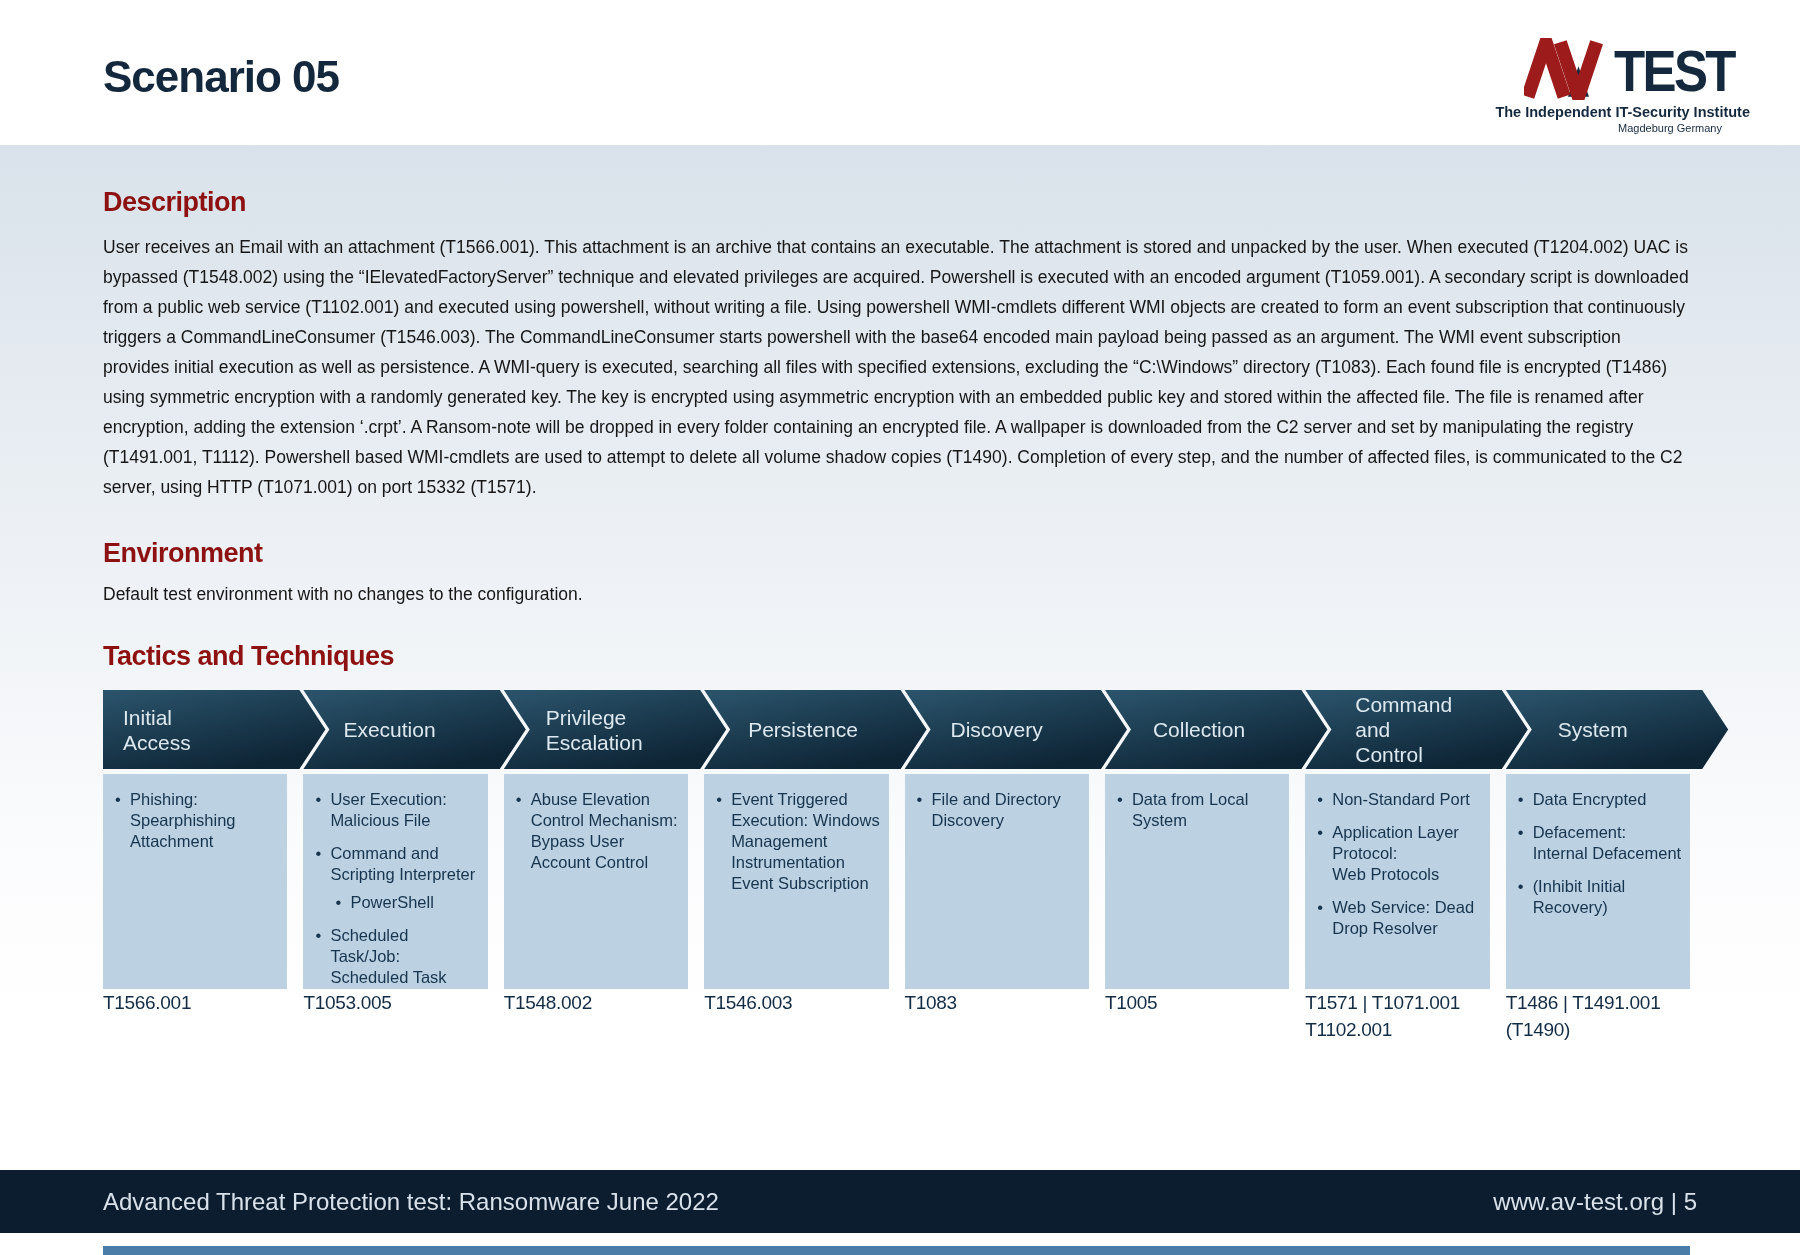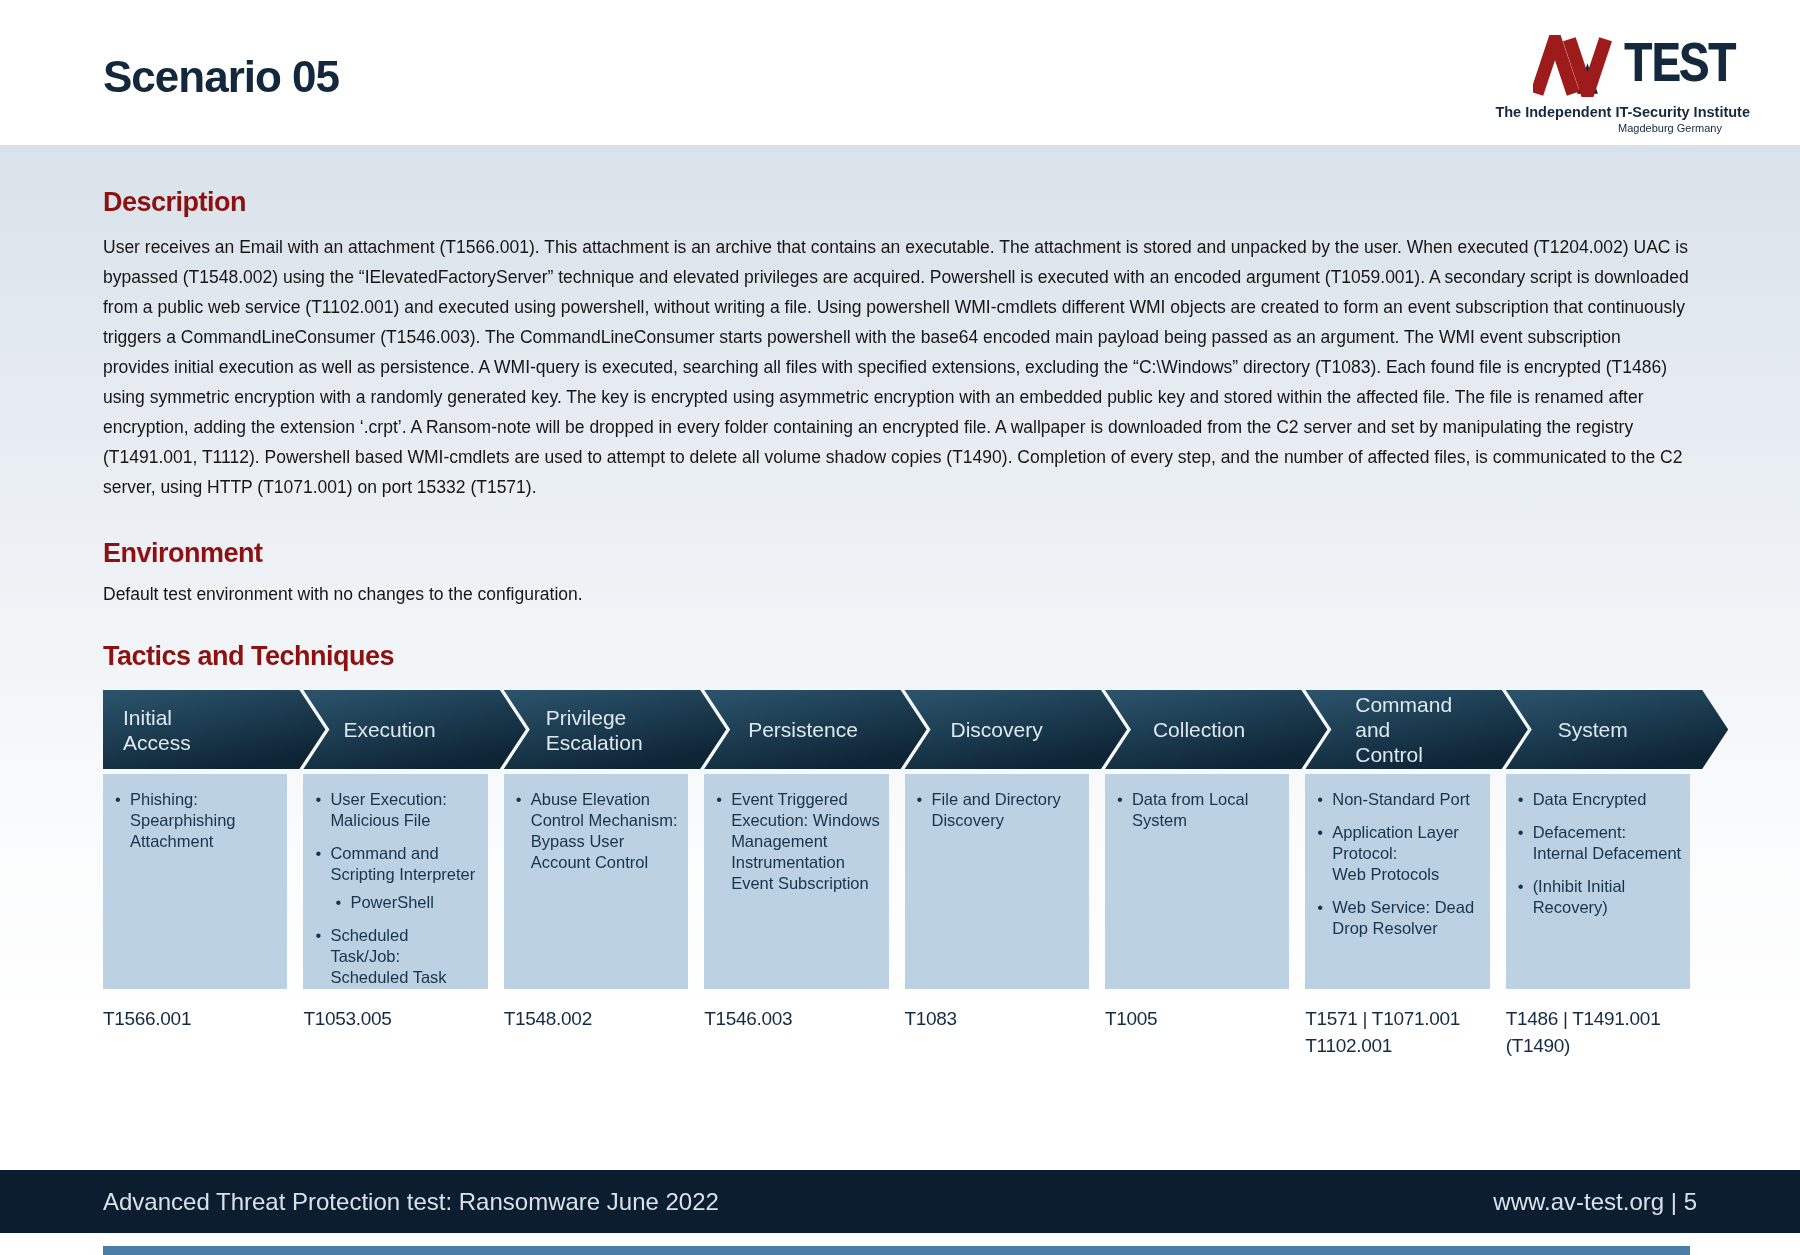--- a/index.html
+++ b/index.html
@@ -4,21 +4,21 @@
 <style>
   html,body{margin:0;padding:0;background:#fff;}
   body{width:1800px;height:1255px;position:relative;overflow:hidden;
        font-family:"Liberation Sans",sans-serif;-webkit-font-smoothing:antialiased;}
 
   
   .header{position:absolute;top:8px;left:0;width:1800px;height:145px;background:#ffffff;}
   .page-title{position:absolute;left:103px;top:44px;font-size:44px;font-weight:bold;
               letter-spacing:-1px;color:#13283d;}
   .logo{position:absolute;top:24px;right:50px;width:320px;text-align:left;}
-  .logo-row{display:flex;align-items:center;justify-content:flex-end;height:68px;font-family:Liberation Mono, monospace;}
+  .logo-row{display:flex;align-items:flex-end;justify-content:flex-end;height:68px;}
   .logo-mark{width:86px;height:62px;margin-right:4px;}
   .logo-test{font-size:58px;font-weight:bold;color:#14293e;letter-spacing:-3px;
              line-height:58px;transform:scaleX(.88);transform-origin:left bottom;display:inline-block;}
   .logo-tagline{font-size:14.5px;font-weight:bold;color:#14293e;margin-top:4px;text-align:right;}
   .logo-loc{font-size:11px;color:#14293e;text-align:right;padding-right:28px;margin-top:2px;}
 
   
   .content{position:absolute;top:145px;left:0;width:1800px;height:1110px;
            background:linear-gradient(180deg,#d9e2ea 0%,#e9eef3 30%,#fafbfc 62%,#ffffff 80%);}
   .inner{padding:0 110px 0 103px;}
@@ -43,21 +43,21 @@
   
   .boxgrid{margin-top:5px;width:1587px;display:grid;grid-template-columns:repeat(8,1fr);column-gap:16px;}
   .tbox{background:#bcd1e1;height:215px;box-sizing:border-box;padding:15px 8px 0 12px;}
   .titem{display:flex;color:#17344e;font-size:16.5px;line-height:21px;}
   .titem + .titem{margin-top:12px;}
   .titem::before{content:"\2022";flex:0 0 15px;color:#17344e;}
   .titem .tx{white-space:pre-line;}
   .titem.sub{margin-left:20px;margin-top:7px;}
 
   
-  .codegrid{margin-top:16px;width:1587px;display:grid;grid-template-columns:repeat(8,1fr);column-gap:16px;}
+  .codegrid{width:1587px;display:grid;grid-template-columns:repeat(8,1fr);column-gap:16px;}
   .codecell{color:#132c44;font-size:19px;line-height:27px;letter-spacing:-0.3px;}
 
   
   .footer{position:absolute;top:1170px;left:0;width:1800px;height:63px;background:#0c1d30;
           display:flex;align-items:center;justify-content:space-between;box-sizing:border-box;
           padding:0 103px;}
   .footer .ftext{color:#d9e2ea;font-size:24px;}
   .bottomstrip{position:absolute;top:1246px;left:103px;width:1587px;height:9px;background:#4a7ea8;}
 </style>
 </head>

